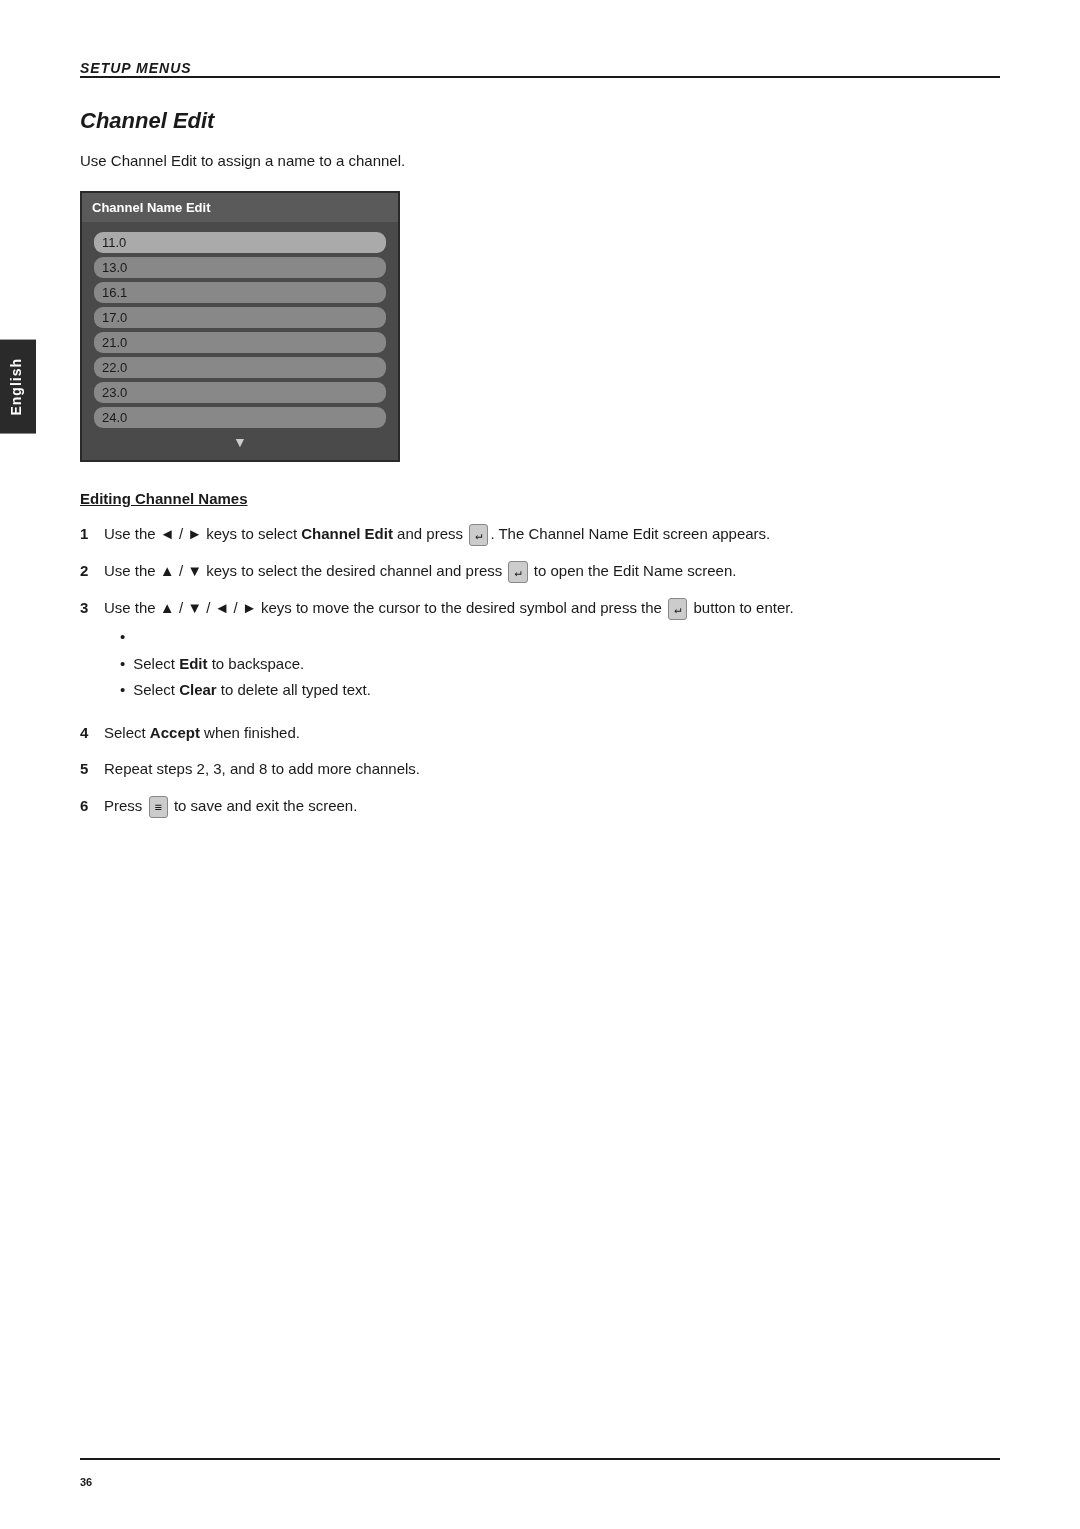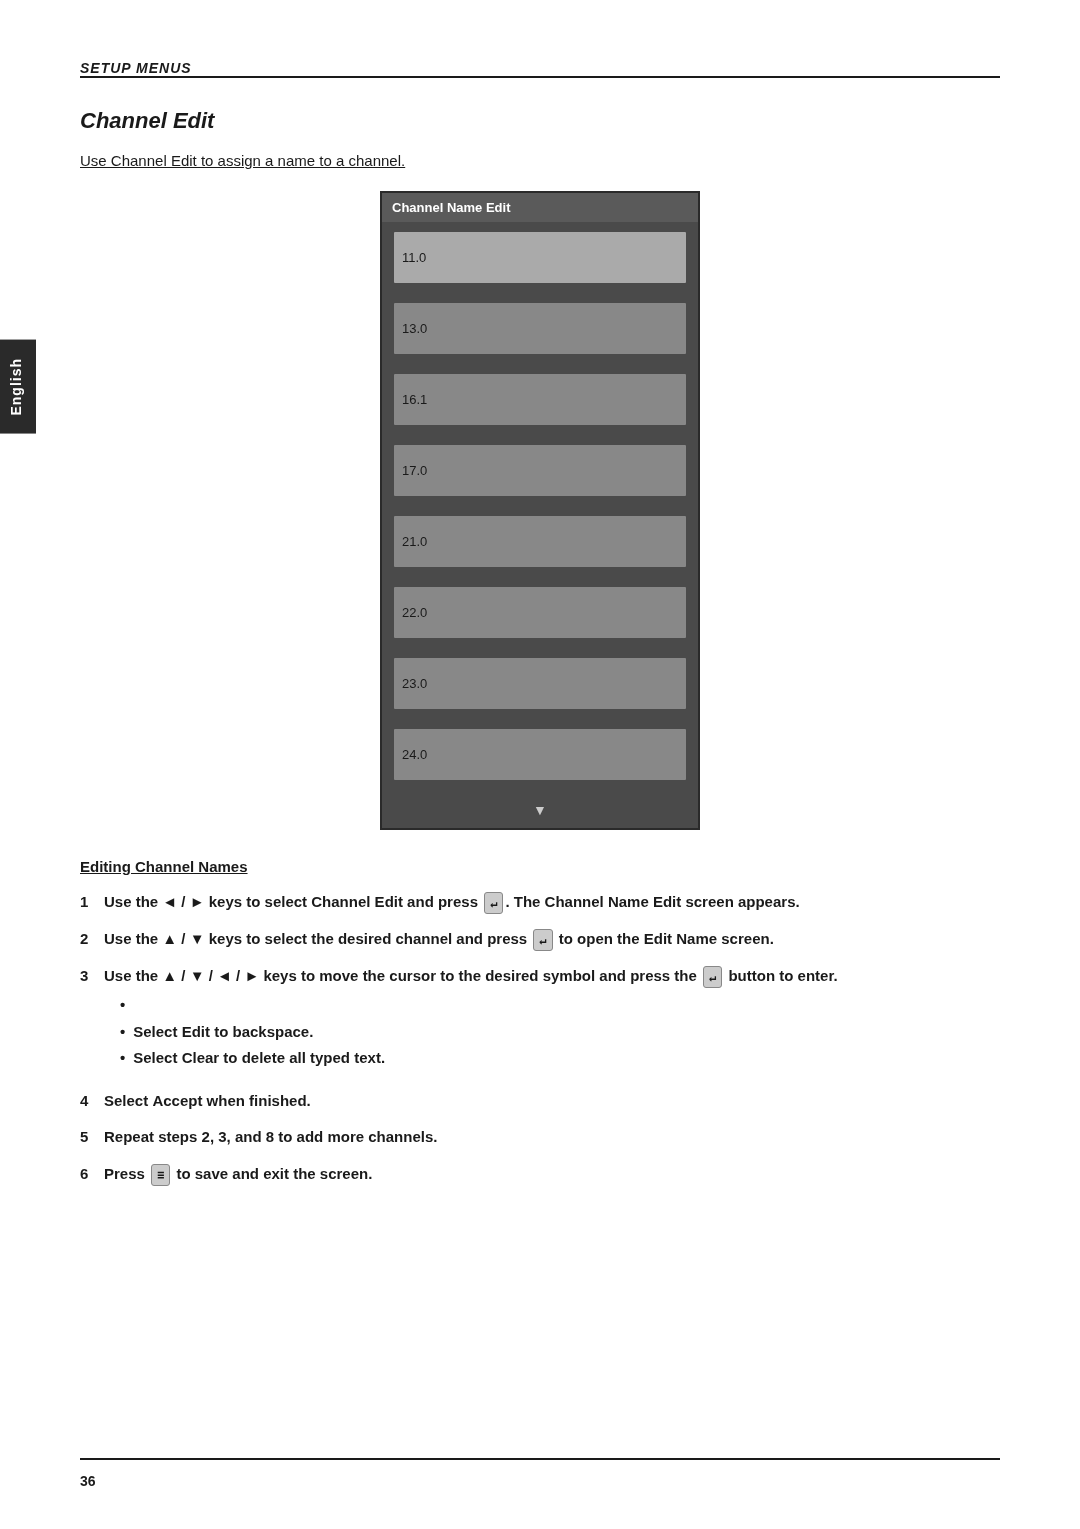--- a/index.html
+++ b/index.html
@@ -51,27 +51,26 @@
       font-weight: bold;
       font-style: italic;
       margin-bottom: 18px;
       color: #1a1a1a;
     }
 
     .intro-text {
       font-size: 15px;
       margin-bottom: 22px;
       color: #1a1a1a;
-      text-decoration: underline;
     }
 
     
     .screen-mockup-container {
       display: flex;
-      justify-content: center;
+      justify-content: flex-start;
       margin-bottom: 28px;
     }
 
     .screen-mockup {
       background: #4a4a4a;
       border: 2px solid #2a2a2a;
       width: 320px;
       padding: 0;
       font-size: 13px;
     }
@@ -87,23 +86,23 @@
 
     .screen-body {
       background: #4a4a4a;
       padding: 10px 12px 4px 12px;
     }
 
     .channel-row {
       background: #888888;
       color: #1a1a1a;
       font-size: 13px;
-      padding: 18px 8px;
-      margin-bottom: 20px;
-      border-radius: 1px;
+      padding: 3px 8px;
+      margin-bottom: 4px;
+      border-radius: 9px;
     }
 
     .channel-row.selected {
       background: #aaaaaa;
     }
 
     .down-arrow-row {
       text-align: center;
       color: #cccccc;
       font-size: 14px;
@@ -149,21 +148,20 @@
     }
 
     .step-number {
       font-weight: bold;
       min-width: 24px;
       flex-shrink: 0;
     }
 
     .step-content {
       flex: 1;
-      font-weight: bold;
     }
 
     
     .bullet-list {
       list-style: none;
       padding: 0;
       margin: 6px 0 6px 16px;
     }
 
     .bullet-item {
@@ -229,21 +227,21 @@
       padding: 0 80px;
     }
 
     .bottom-rule {
       border: none;
       border-top: 2px solid #1a1a1a;
       margin-bottom: 12px;
     }
 
     .page-number {
-      font-size: 14px;
+      font-size: 11px;
       font-weight: bold;
       color: #1a1a1a;
     }
   </style>
 </head>
 <body>
 
 <div class="page-container">
 
   <div class="sidebar-label">English</div>

